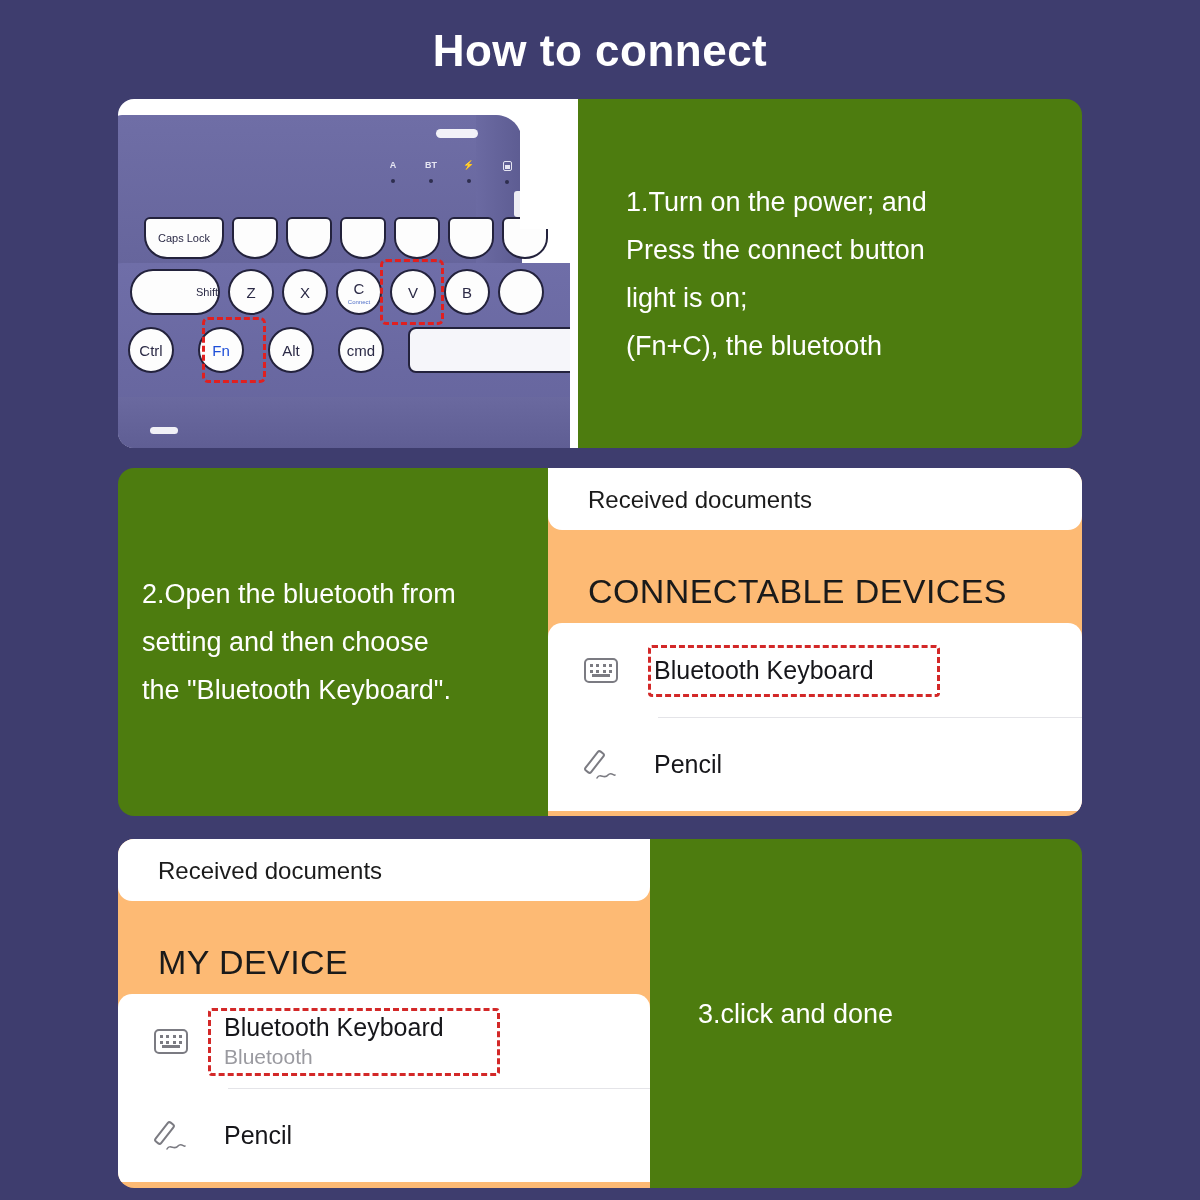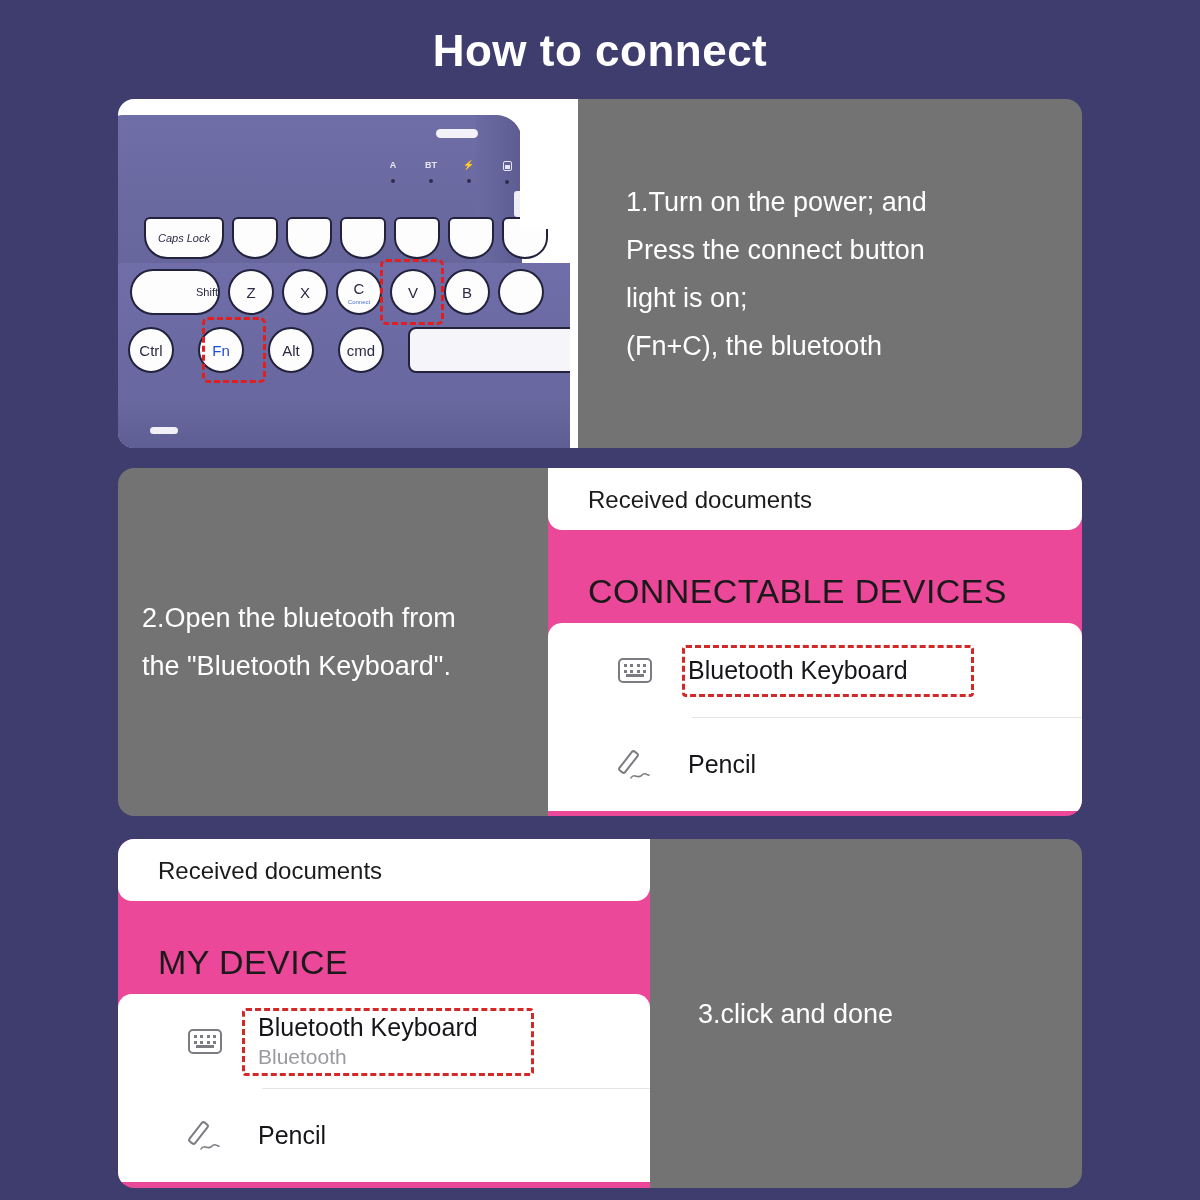--- a/index.html
+++ b/index.html
@@ -20,21 +20,21 @@
     letter-spacing: 0.5px;
   }
 
   
   .row { position: absolute; display: flex; overflow: hidden; }
   .row-1 { left: 118px; top: 99px;  width: 964px; height: 349px; border-radius: 16px; }
   .row-2 { left: 118px; top: 468px; width: 964px; height: 348px; border-radius: 16px; }
   .row-3 { left: 118px; top: 839px; width: 964px; height: 349px; border-radius: 16px; }
 
   .panel-text {
-    background: #737373;
+    background: #4d7c0f;
     display: flex; flex-direction: column; justify-content: center;
     padding: 0 48px;
   }
   .panel-text p {
     color: #ffffff;
     font-size: 27px;
     line-height: 48px;
     font-weight: 400;
   }
 
@@ -108,21 +108,21 @@
     background: #fdfdfd;
     border: 2px solid #23223c;
     border-radius: 50%;
     width: 46px; height: 46px;
     display: flex; flex-direction: column;
     align-items: center; justify-content: center;
     color: #2b2a46;
     font-size: 15px;
     flex: none;
   }
-  .key.wide { width: 80px; border-radius: 23px; font-size: 11px; font-style: italic; }
+  .key.wide { width: 80px; border-radius: 23px; font-size: 11px; }
   .key.xwide { width: 90px; border-radius: 23px; font-size: 11px; align-items: flex-end; }
   .key .sub { font-size: 6px; color: #4f6fc8; margin-top: 2px; }
   .key .fnlbl { color: #1d4ed8; }
   .spacebar {
     background: #f6f6fa; border: 2px solid #23223c;
     border-radius: 8px; width: 190px; height: 46px; flex: none;
   }
   
   .kb-row-caps { left: 26px; top: 118px; }
   .kb-row-caps .key { height: 42px; border-top-left-radius:6px; border-top-right-radius:6px; }
@@ -142,21 +142,21 @@
     position: absolute;
     border: 3px dashed #e02020;
     border-radius: 6px;
   }
   .dk-c  { left: 262px; top: 160px; width: 64px; height: 66px; }
   .dk-fn { left: 84px;  top: 218px; width: 64px; height: 66px; }
 
   
   .settings {
     position: relative;
-    background: #ec4899;
+    background: #fdba74;
     overflow: hidden;
   }
   .settings-head {
     background: #ffffff;
     border-bottom-left-radius: 14px;
     border-bottom-right-radius: 14px;
     padding: 18px 0 16px 40px;
   }
   .settings-head .ttl {
     font-size: 24px; color: #1b1b1b;
@@ -168,21 +168,20 @@
   .device-card {
     background: #ffffff;
     border-top-left-radius: 14px;
     border-top-right-radius: 14px;
   }
   .device-row {
     display: flex; align-items: center;
     padding: 0 0 0 36px;
     height: 94px;
     position: relative;
-    margin-left: 34px;
   }
   .device-row + .device-row::before {
     content: ""; position: absolute; left: 110px; right: 0; top: 0;
     height: 1px; background: #e4e4e8;
   }
   .device-icon { width: 70px; flex: none; display: flex; align-items: center; }
   .device-text { display: flex; flex-direction: column; justify-content: center; }
   .device-name { font-size: 25px; color: #16161a; }
   .device-sub  { font-size: 21px; color: #9a9aa0; margin-top: 3px; }
   .device-hl {
@@ -332,20 +331,21 @@
       <p>Press the connect button</p>
       <p>light is on;</p>
       <p>(Fn+C), the bluetooth</p>
     </div>
   </div>
 
   <div class="row row-2">
 
     <div class="panel-text r2-left">
       <p>2.Open the bluetooth from</p>
+      <p>setting and then choose</p>
       <p>the "Bluetooth Keyboard".</p>
     </div>
 
     <div class="settings r2-right">
       <div class="settings-head">
         <div class="ttl">Received documents</div>
       </div>
       <div class="section-label">CONNECTABLE DEVICES</div>
 
       <div class="device-card">

